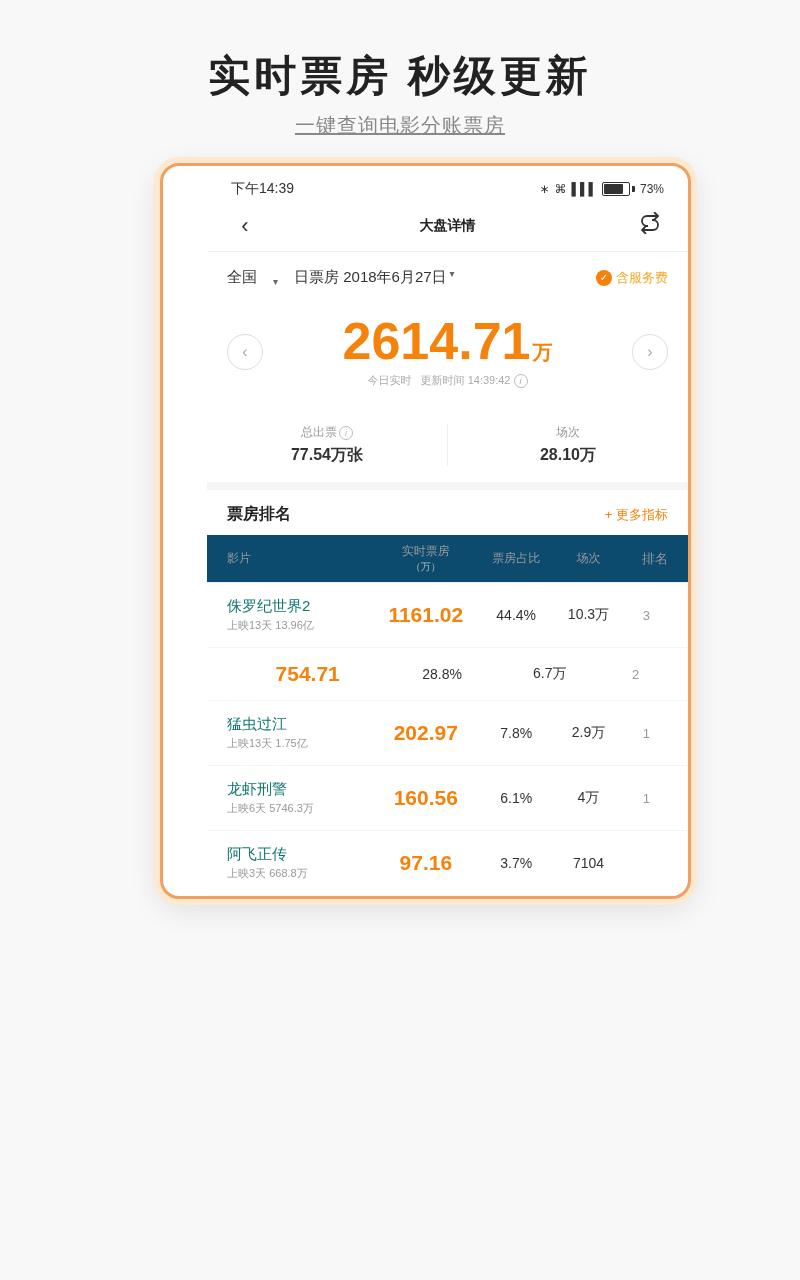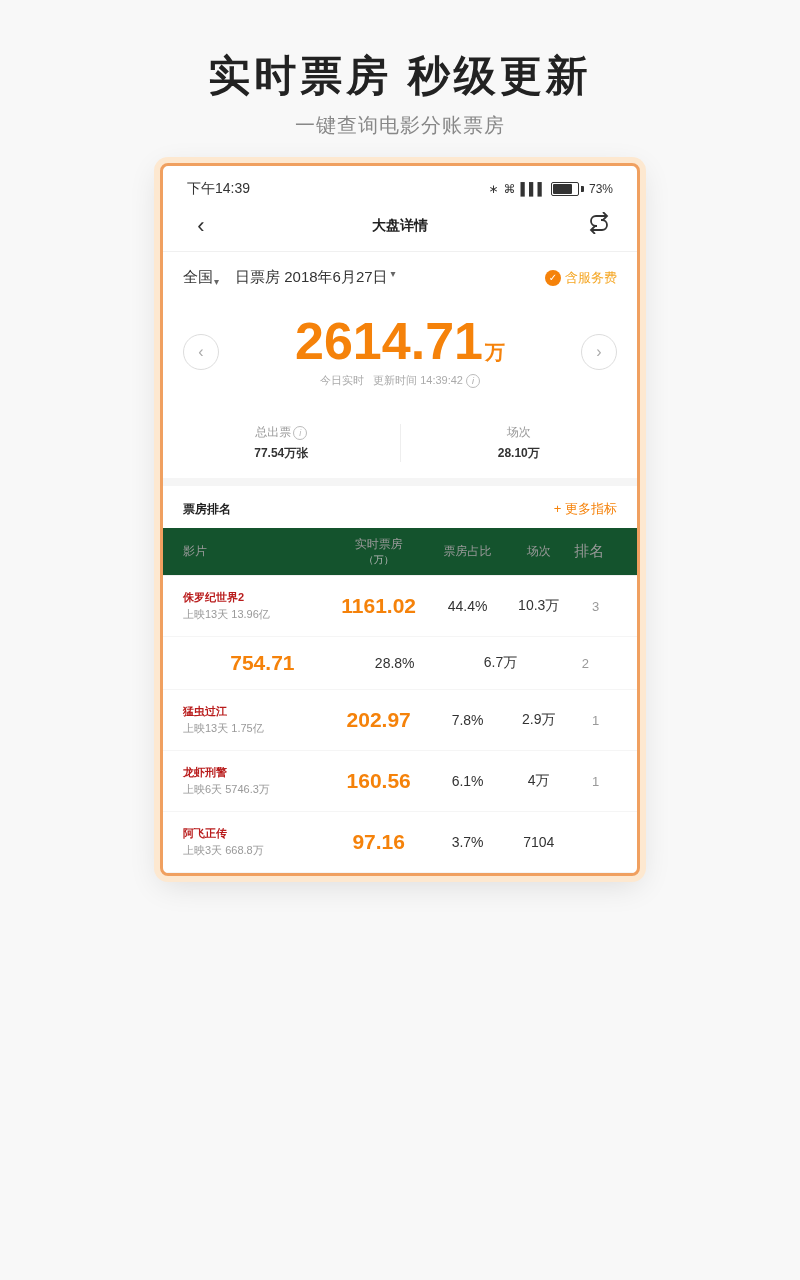--- a/index.html
+++ b/index.html
@@ -25,36 +25,38 @@
       font-weight: 700;
       color: #222;
       letter-spacing: 4px;
     }
 
     .page-title-sub {
       font-size: 20px;
       color: #888;
       margin-top: 8px;
       letter-spacing: 1px;
+      text-decoration: underline;
     }
 
     .phone-wrapper {
       position: relative;
       width: 480px;
       min-height: 960px;
     }
 
     .phone-frame {
       position: relative;
-      width: 480px;
+      width: 531px;
       background: #fff;
-      border-radius: 8px;
+      border-radius: 19px;
       border: 3px solid #f0a060;
       box-shadow: 0 0 0 6px #fde8d0, 0 8px 32px rgba(0,0,0,0.12);
       overflow: hidden;
+      padding-left: 44px;
     }
 
     
     .status-bar {
       display: flex;
       justify-content: space-between;
       align-items: center;
       padding: 14px 24px 6px 24px;
       font-size: 13px;
       color: #333;
@@ -140,21 +142,21 @@
     .filter-row {
       display: flex;
       align-items: center;
       gap: 16px;
       margin-bottom: 16px;
     }
 
     .filter-region {
       display: flex;
       align-items: flex-end;
-      gap: 1px;
+      gap: 16px;
       font-size: 15px;
       color: #333;
       cursor: pointer;
     }
 
     .filter-date {
       display: flex;
       align-items: flex-start;
       gap: 3px;
       font-size: 15px;
@@ -250,76 +252,76 @@
     .stat-label {
       font-size: 12px;
       color: #999;
       display: flex;
       align-items: center;
       justify-content: center;
       gap: 2px;
     }
 
     .stat-value {
-      font-size: 12px;
+      font-size: 16px;
       font-weight: 600;
       color: #333;
       margin-top: 4px;
     }
 
     
     .ranking-section {
       padding: 0;
     }
 
     .ranking-header {
       display: flex;
       align-items: center;
       justify-content: space-between;
       padding: 14px 20px 10px 20px;
     }
 
     .ranking-title {
-      font-size: 12px;
+      font-size: 16px;
       font-weight: 700;
       color: #222;
     }
 
     .more-indicators {
       font-size: 13px;
       color: #f5820a;
       cursor: pointer;
     }
 
     
     .table-header {
       display: flex;
       align-items: center;
       padding: 8px 20px;
       border-bottom: 1px solid #f0f0f0;
-      background: #14532d;
+      background: #0c4a6e;
     }
 
     .col-movie { flex: 2; font-size: 12px; color: #999; }
     .col-realtime { flex: 1.5; font-size: 12px; color: #999; text-align: center; }
     .col-ratio { flex: 1; font-size: 12px; color: #999; text-align: center; }
     .col-sessions { flex: 1; font-size: 12px; color: #999; text-align: center; }
-    .col-rank { flex: 0.6; font-size: 15px; color: #999; text-align: left; }
+    .col-rank { flex: 0.6; font-size: 13px; color: #999; text-align: right; }
 
     .col-realtime-sub { font-size: 10px; color: #bbb; display: block; text-align: center; }
 
     .movie-row {
       display: flex;
       align-items: center;
       padding: 14px 20px;
       border-bottom: 1px solid #f5f5f5;
     }
 
     .movie-info { flex: 2; }
-    .movie-name { font-size: 11px; font-weight: 700; color: #b91c1c; }
+    .movie-name { font-size: 15px; font-weight: 400; color: #0f766e; }
     .movie-meta { font-size: 11px; color: #999; margin-top: 2px; }
 
     .movie-revenue { flex: 1.5; text-align: center; font-size: 21px; font-weight: 600; color: #f5820a; }
     .movie-ratio { flex: 1; text-align: center; font-size: 14px; color: #333; }
     .movie-sessions { flex: 1; text-align: center; font-size: 14px; color: #333; }
     .movie-rank { flex: 0.6; text-align: center; font-size: 13px; color: #999; }
 
     .check-icon {
       width: 16px;
       height: 16px;

